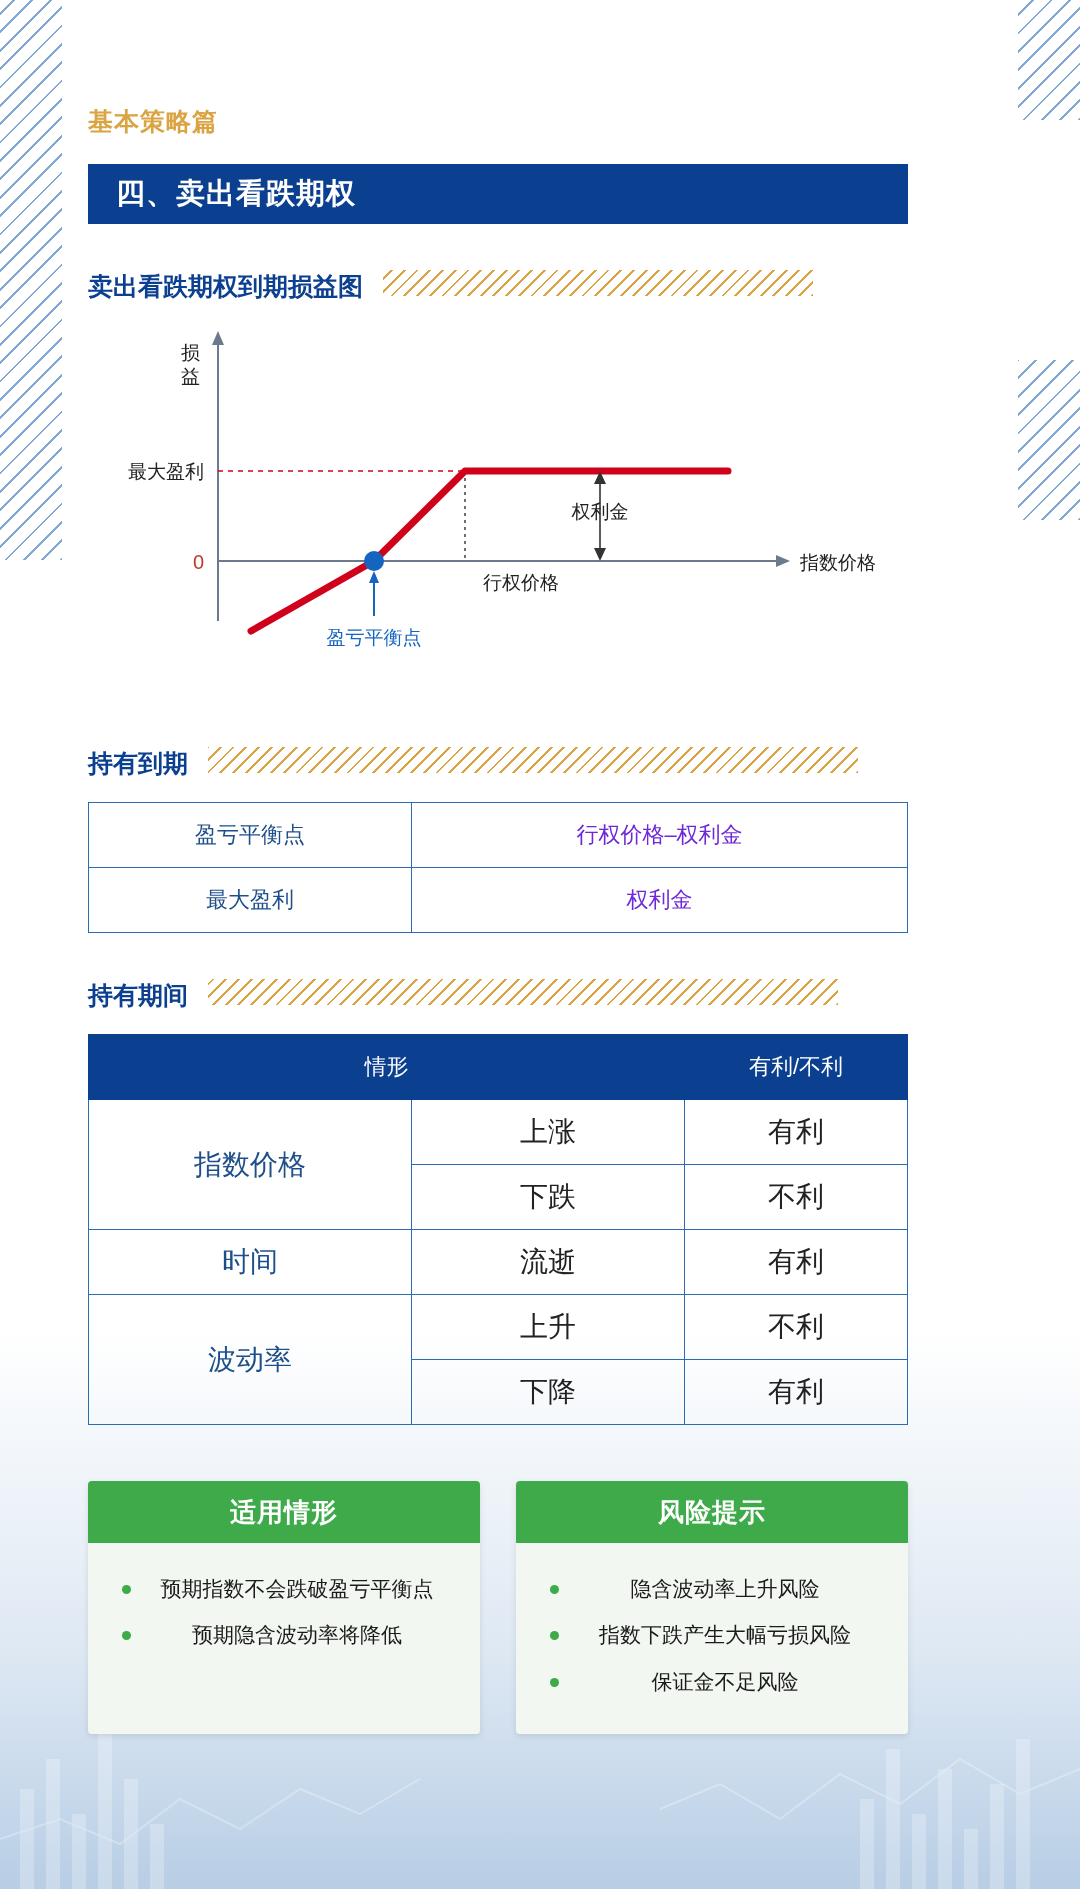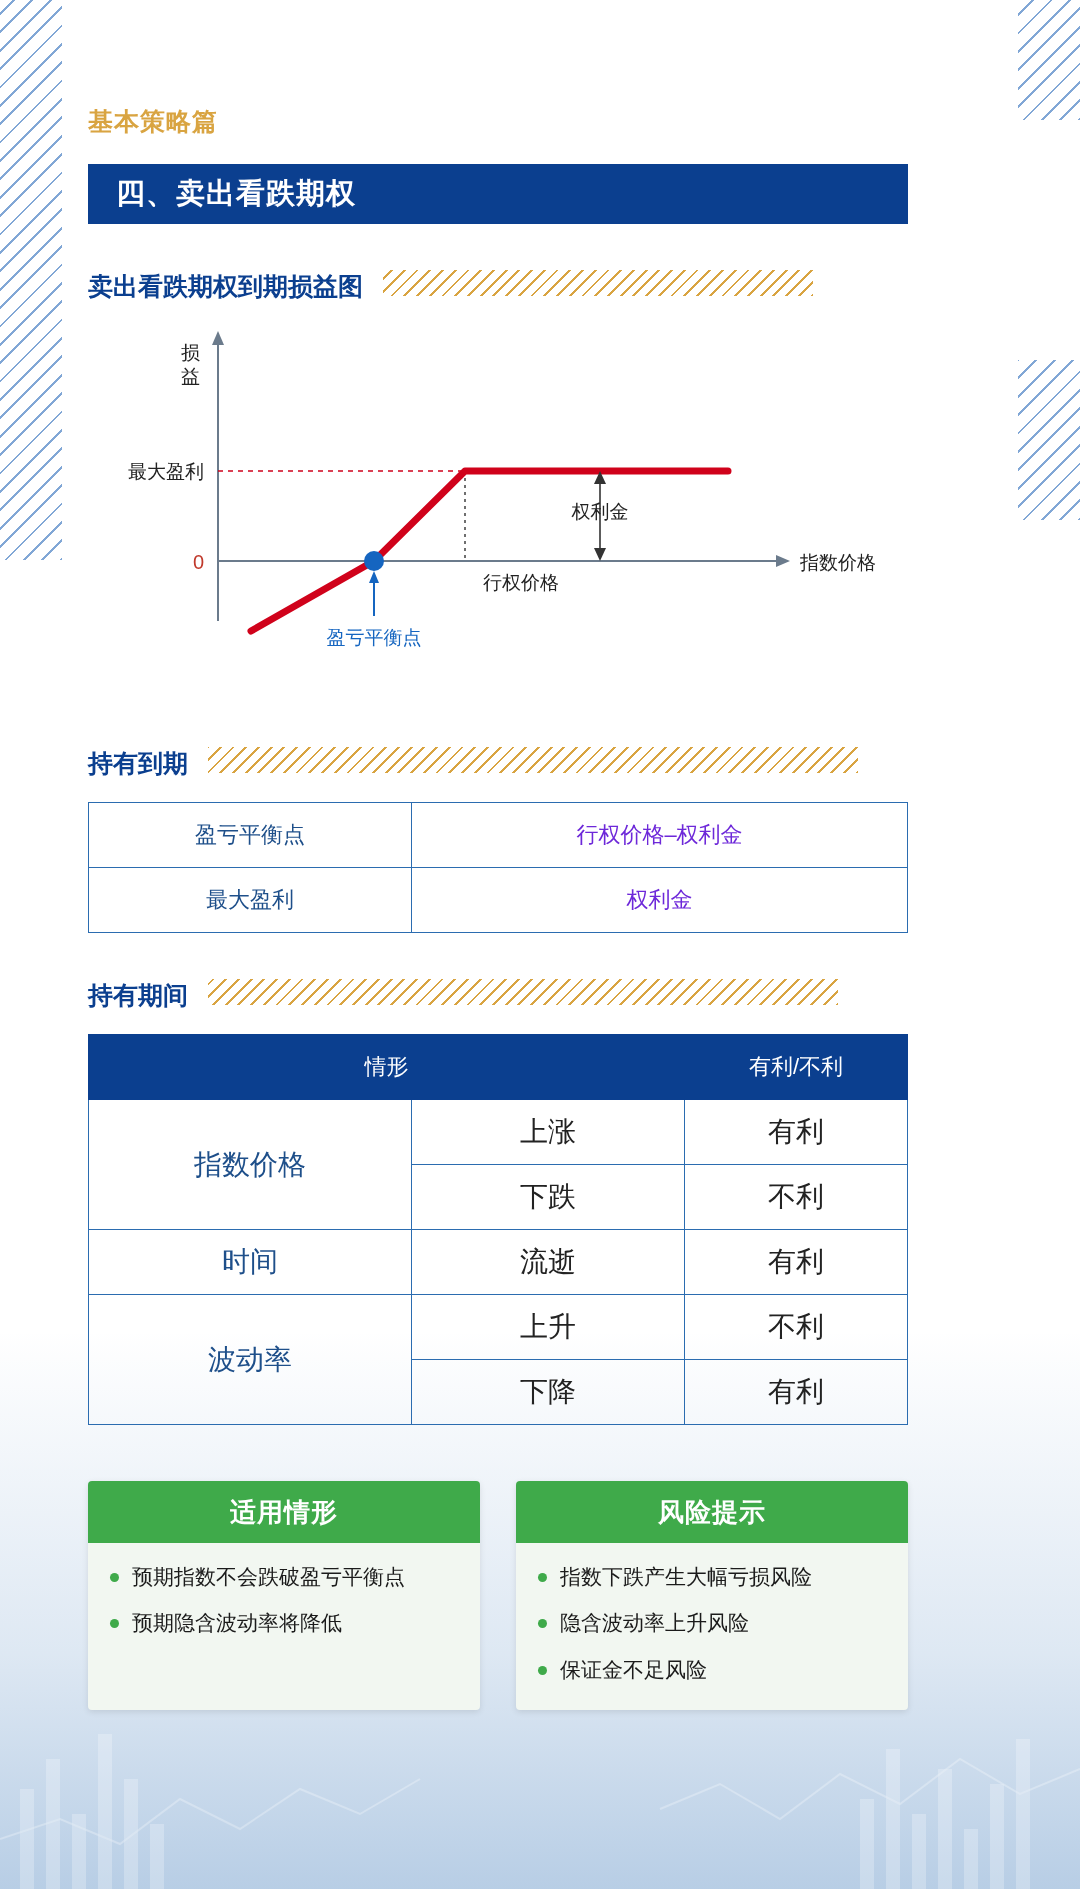--- a/index.html
+++ b/index.html
@@ -205,21 +205,21 @@
   .card li:before {
     content: "";
     position: absolute;
     left: 2px;
     top: 10px;
     width: 9px;
     height: 9px;
     border-radius: 50%;
     background: #3faa4a;
   }
-  .card ul { margin: 0; padding: 0; }
+  .card ul { margin: 12px; padding: 0; text-align: center; }
 </style>
 </head>
 <body>
 
 <div class="hatch-strip hatch-left"></div>
 <div class="hatch-strip hatch-right-top"></div>
 <div class="hatch-strip hatch-right-mid"></div>
 <div class="bottom-wash"></div>
 <svg class="bottom-bars" viewBox="0 0 1080 250" preserveAspectRatio="none">
   <g fill="#ffffff" opacity="0.45">
@@ -352,22 +352,22 @@
           <ul>
             <li>预期指数不会跌破盈亏平衡点</li>
             <li>预期隐含波动率将降低</li>
           </ul>
         </div>
       </div>
       <div class="card">
         <div class="card-head">风险提示</div>
         <div class="card-body">
           <ul>
+            <li>隐含波动率上升风险</li>
             <li>指数下跌产生大幅亏损风险</li>
-            <li>隐含波动率上升风险</li>
             <li>保证金不足风险</li>
           </ul>
         </div>
       </div>
     </div>
 
   </div>
 </div>
 
 </body></html>

